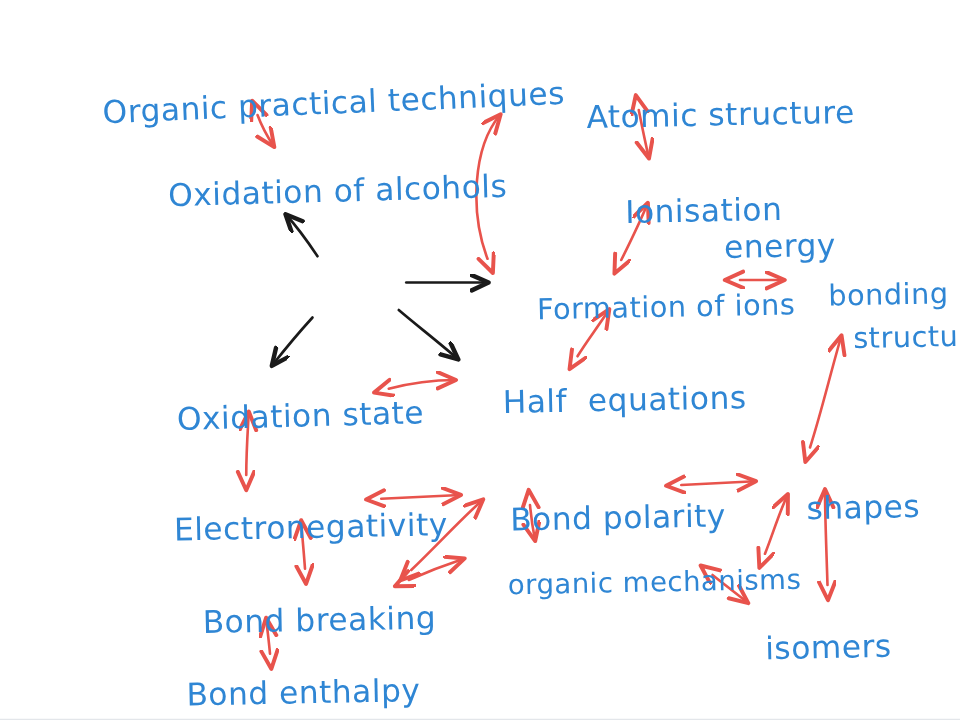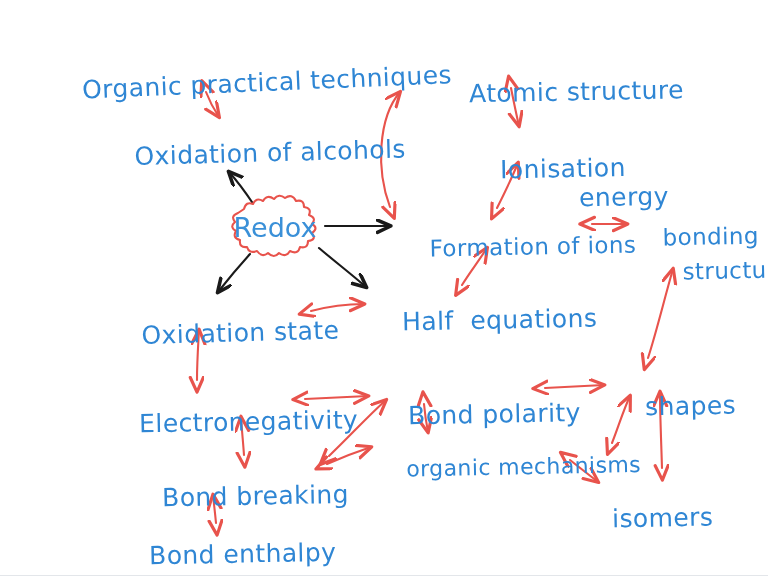--- a/index.html
+++ b/index.html
@@ -121,29 +121,20 @@
       <path d="M216,523 C215,512 214,505 213,495" stroke="#e8534c" stroke-width="2.1" marker-start="url(#ar-red-start)" marker-end="url(#ar-red)"></path>
 
       <path d="M612,443 C618,428 623,411 630,396" stroke="#e8534c" stroke-width="2.1" marker-start="url(#ar-red-start)" marker-end="url(#ar-red)"></path>
 
       <path d="M662,468 C661,436 660,413 660,392" stroke="#e8534c" stroke-width="2.1" marker-start="url(#ar-red-start)" marker-end="url(#ar-red)"></path>
 
       <path d="M570,460 C580,468 588,474 598,482" stroke="#e8534c" stroke-width="2.1" marker-start="url(#ar-red-start)" marker-end="url(#ar-red)"></path>
     </g>
   </svg>
 
-  <div class="central-node" style="left:222px; top:197px; width:106px; height:60px;">
-    <svg class="cloud-svg" width="106" height="60" viewBox="0 0 106 60" xmlns="http://www.w3.org/2000/svg">
-      <path d="M22,12 q2,-8 9,-5 q3,-7 10,-3 q4,-7 11,-2 q5,-6 11,-1 q7,-5 11,3
-               q8,-2 8,6 q8,1 5,8 q8,3 3,9 q7,4 0,9 q5,7 -4,8 q0,8 -8,6
-               q-2,8 -10,4 q-4,7 -11,2 q-5,6 -11,0 q-6,5 -11,-2 q-8,3 -10,-4
-               q-8,1 -7,-7 q-8,-2 -4,-9 q-7,-4 -1,-9 q-5,-6 3,-9 z" fill="#ffffff" stroke="#e8534c" stroke-width="2.1" stroke-linejoin="round" stroke-linecap="round"></path>
-    </svg>
-    <span class="cloud-label" style="font-size:27px; color:#3a90d8;">Redox</span>
-  </div>
 
   <div class="node slanted2" style="left:47px; top:50px; font-size:25px;">
     <span>Organic practical techniques</span>
   </div>
 
   <div class="node slanted" style="left:100px; top:116px; font-size:25px;">
     <span>Oxidation of alcohols</span>
   </div>
 
   <div class="node slanted3" style="left:435px; top:53px; font-size:25px;">

